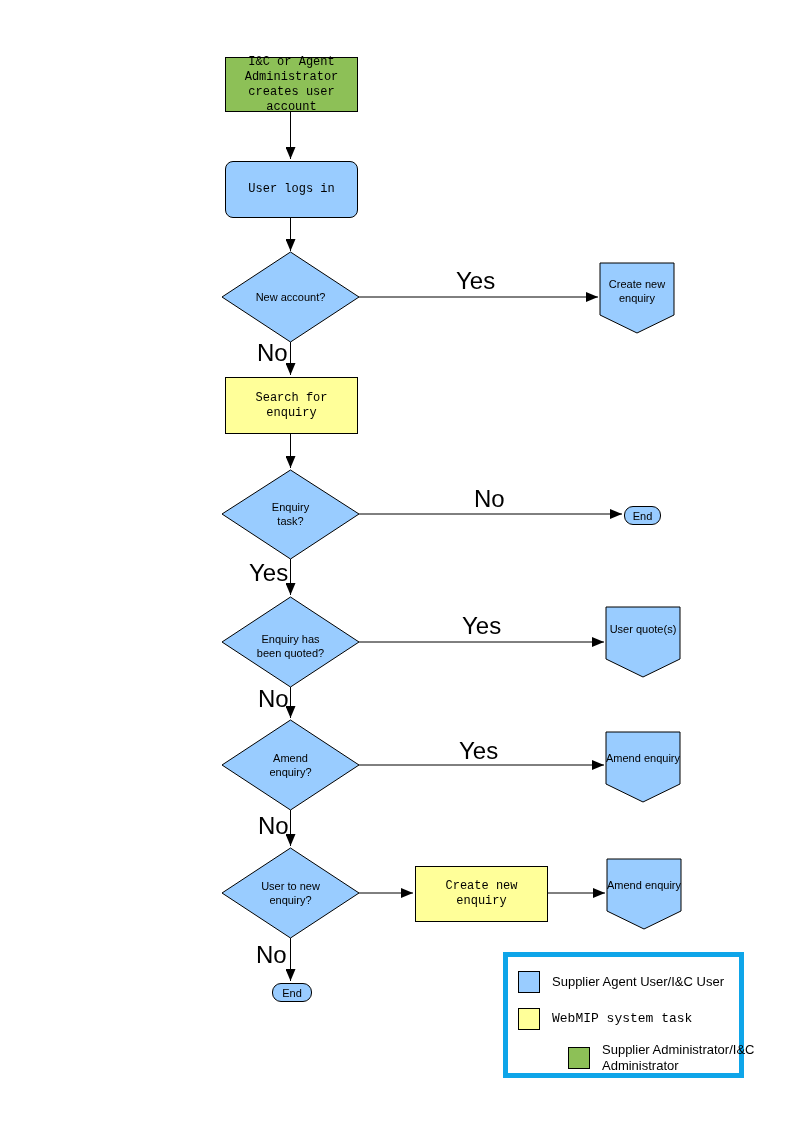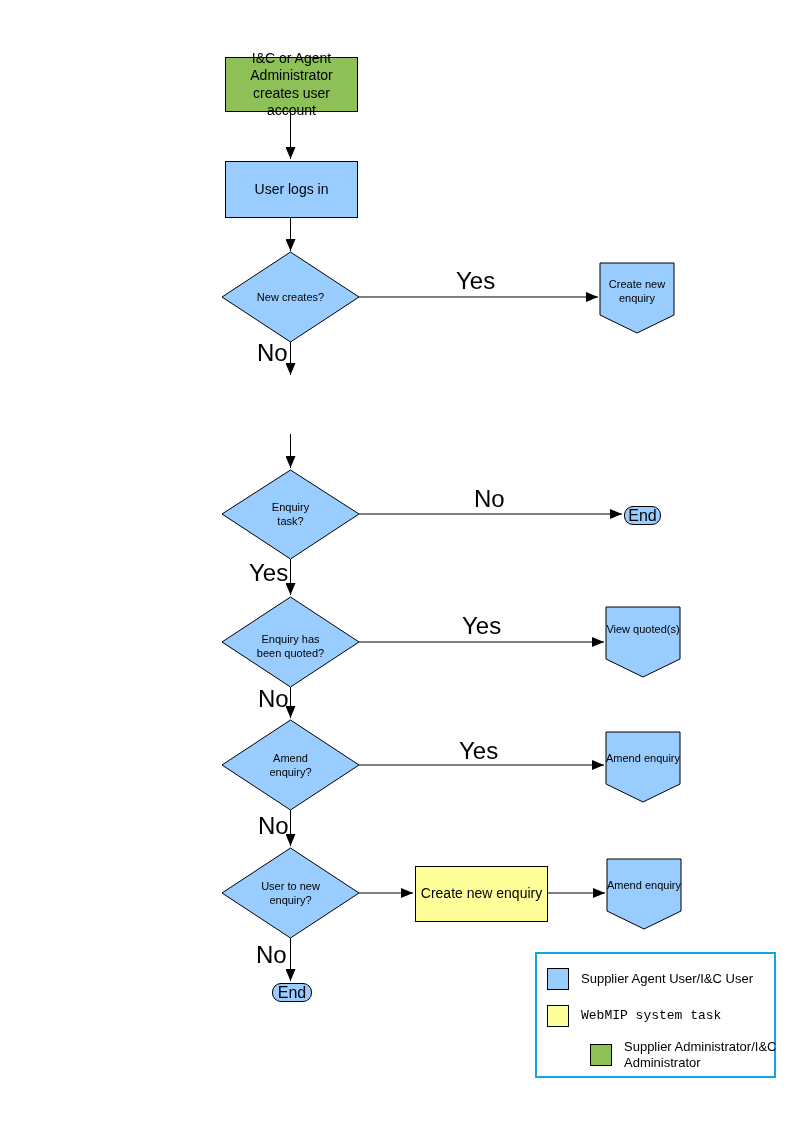--- a/index.html
+++ b/index.html
@@ -1,30 +1,30 @@
 <!DOCTYPE html>
 <html><head>
 <meta charset="utf-8">
 <style>
   html,body{margin:0;padding:0;background:#fff;}
   #page{position:relative;width:794px;height:1123px;background:#fff;
         font-family:"Liberation Sans", sans-serif;overflow:hidden;}
   #wires{position:absolute;left:0;top:0;width:794px;height:1123px;}
   .box{position:absolute;border:1px solid #000;display:flex;align-items:center;
-       justify-content:center;text-align:center;font-size:14px;color:#000;
-       line-height:1.25;box-sizing:border-box;padding:2px;}
+       justify-content:center;text-align:center;font-size:12px;color:#000;
+       line-height:1.25;box-sizing:border-box;padding:2px;font-family:Liberation Mono, monospace;}
   .shape-label{position:absolute;font-size:11px;color:#000;text-align:center;
        line-height:14px;}
   .nowrap{white-space:nowrap;}
   .edge-label{position:absolute;font-size:24px;color:#000;line-height:22px;}
   .terminator{position:absolute;border:1px solid #000;border-radius:9px;
-       display:flex;align-items:center;justify-content:center;font-size:16px;
+       display:flex;align-items:center;justify-content:center;font-size:11px;
        color:#000;box-sizing:border-box;}
   .legend{position:absolute;left:503px;top:952px;width:241px;height:126px;
-       border:2px solid #0ea5e9;box-sizing:border-box;background:#fff;margin-left:32px;}
+       border:5px solid #0ea5e9;box-sizing:border-box;background:#fff;}
   .legend-row{position:absolute;display:flex;align-items:center;}
   .swatch{width:20px;height:20px;border:1px solid #000;flex:0 0 auto;}
   .legend-text{margin-left:12px;font-size:13px;color:#000;line-height:16px;
        width:185px;}
 </style>
 </head>
 <body>
 
 <div id="page">
 
@@ -58,33 +58,34 @@
     <polygon points="290.5,848 359,893 290.5,938 222,893" stroke="#000" stroke-width="1" fill="#99CCFF"></polygon>
 
     <polygon points="600,263 674,263 674,315 637,333 600,315" stroke="#000" stroke-width="1" fill="#99CCFF"></polygon>
     <polygon points="606,607 680,607 680,659 643,677 606,659" stroke="#000" stroke-width="1" fill="#99CCFF"></polygon>
     <polygon points="606,732 680,732 680,784 643,802 606,784" stroke="#000" stroke-width="1" fill="#99CCFF"></polygon>
     <polygon points="607,859 681,859 681,911 644,929 607,911" stroke="#000" stroke-width="1" fill="#99CCFF"></polygon>
   </svg>
 
   <div class="box" style="left: 225px; top: 57px; width: 133px; height: 55px; background-color: rgb(141, 192, 87);">I&amp;C or Agent Administrator creates user account</div>
 
-  <div class="box" style="left: 225px; top: 161px; width: 133px; height: 57px; background-color: rgb(153, 204, 255);">User logs in</div>
+  <div class="box" style="left: 225px; top: 161px; width: 133px; height: 57px; background-color: rgb(153, 204, 255); border-radius: 8px;">User logs in</div>
 
+  <div class="box" style="left: 225px; top: 377px; width: 133px; height: 57px; background-color: rgb(255, 255, 153);">Search for enquiry</div>
 
   <div class="box" style="left: 415px; top: 866px; width: 133px; height: 56px; background-color: rgb(255, 255, 153);">Create new enquiry</div>
 
-  <div class="shape-label nowrap" style="left:240px;top:290px;width:101px;">New creates?</div>
+  <div class="shape-label nowrap" style="left:240px;top:290px;width:101px;">New account?</div>
   <div class="shape-label" style="left:260px;top:500px;width:61px;">Enquiry task?</div>
   <div class="shape-label" style="left:250px;top:632px;width:81px;">Enquiry has been quoted?</div>
   <div class="shape-label" style="left:262px;top:751px;width:57px;">Amend enquiry?</div>
   <div class="shape-label" style="left:250px;top:879px;width:81px;">User to new enquiry?</div>
 
   <div class="shape-label" style="left:602px;top:277px;width:70px;">Create new enquiry</div>
-  <div class="shape-label nowrap" style="left:605px;top:622px;width:76px;">View quoted(s)</div>
+  <div class="shape-label nowrap" style="left:605px;top:622px;width:76px;">User quote(s)</div>
   <div class="shape-label nowrap" style="left:603px;top:751px;width:80px;">Amend enquiry</div>
   <div class="shape-label nowrap" style="left:604px;top:878px;width:80px;">Amend enquiry</div>
 
   <div class="terminator" style="left: 624px; top: 506px; width: 37px; height: 19px; background-color: rgb(153, 204, 255);">End</div>
   <div class="terminator" style="left: 272px; top: 983px; width: 40px; height: 19px; background-color: rgb(153, 204, 255);">End</div>
 
   <div class="edge-label" style="left:456px;top:270px;">Yes</div>
   <div class="edge-label" style="left:257px;top:342px;">No</div>
   <div class="edge-label" style="left:474px;top:488px;">No</div>
   <div class="edge-label" style="left:249px;top:562px;">Yes</div>
@@ -96,19 +97,19 @@
 
   <div class="legend">
     <div class="legend-row" style="left:10px;top:14px;">
       <div class="swatch" style="background-color: rgb(153, 204, 255);"></div>
       <div class="legend-text">Supplier Agent User/I&amp;C User</div>
     </div>
     <div class="legend-row" style="left:10px;top:51px;font-family:Liberation Mono, monospace;">
       <div class="swatch" style="background-color: rgb(255, 255, 153);"></div>
       <div class="legend-text">WebMIP system task</div>
     </div>
-    <div class="legend-row" style="left:7px;top:85px;padding-left:46px;">
+    <div class="legend-row" style="left:14px;top:85px;padding-left:46px;">
       <div class="swatch" style="background-color: rgb(141, 192, 87);"></div>
       <div class="legend-text">Supplier Administrator/I&amp;C Administrator</div>
     </div>
   </div>
 
 </div>
 
 </body></html>

